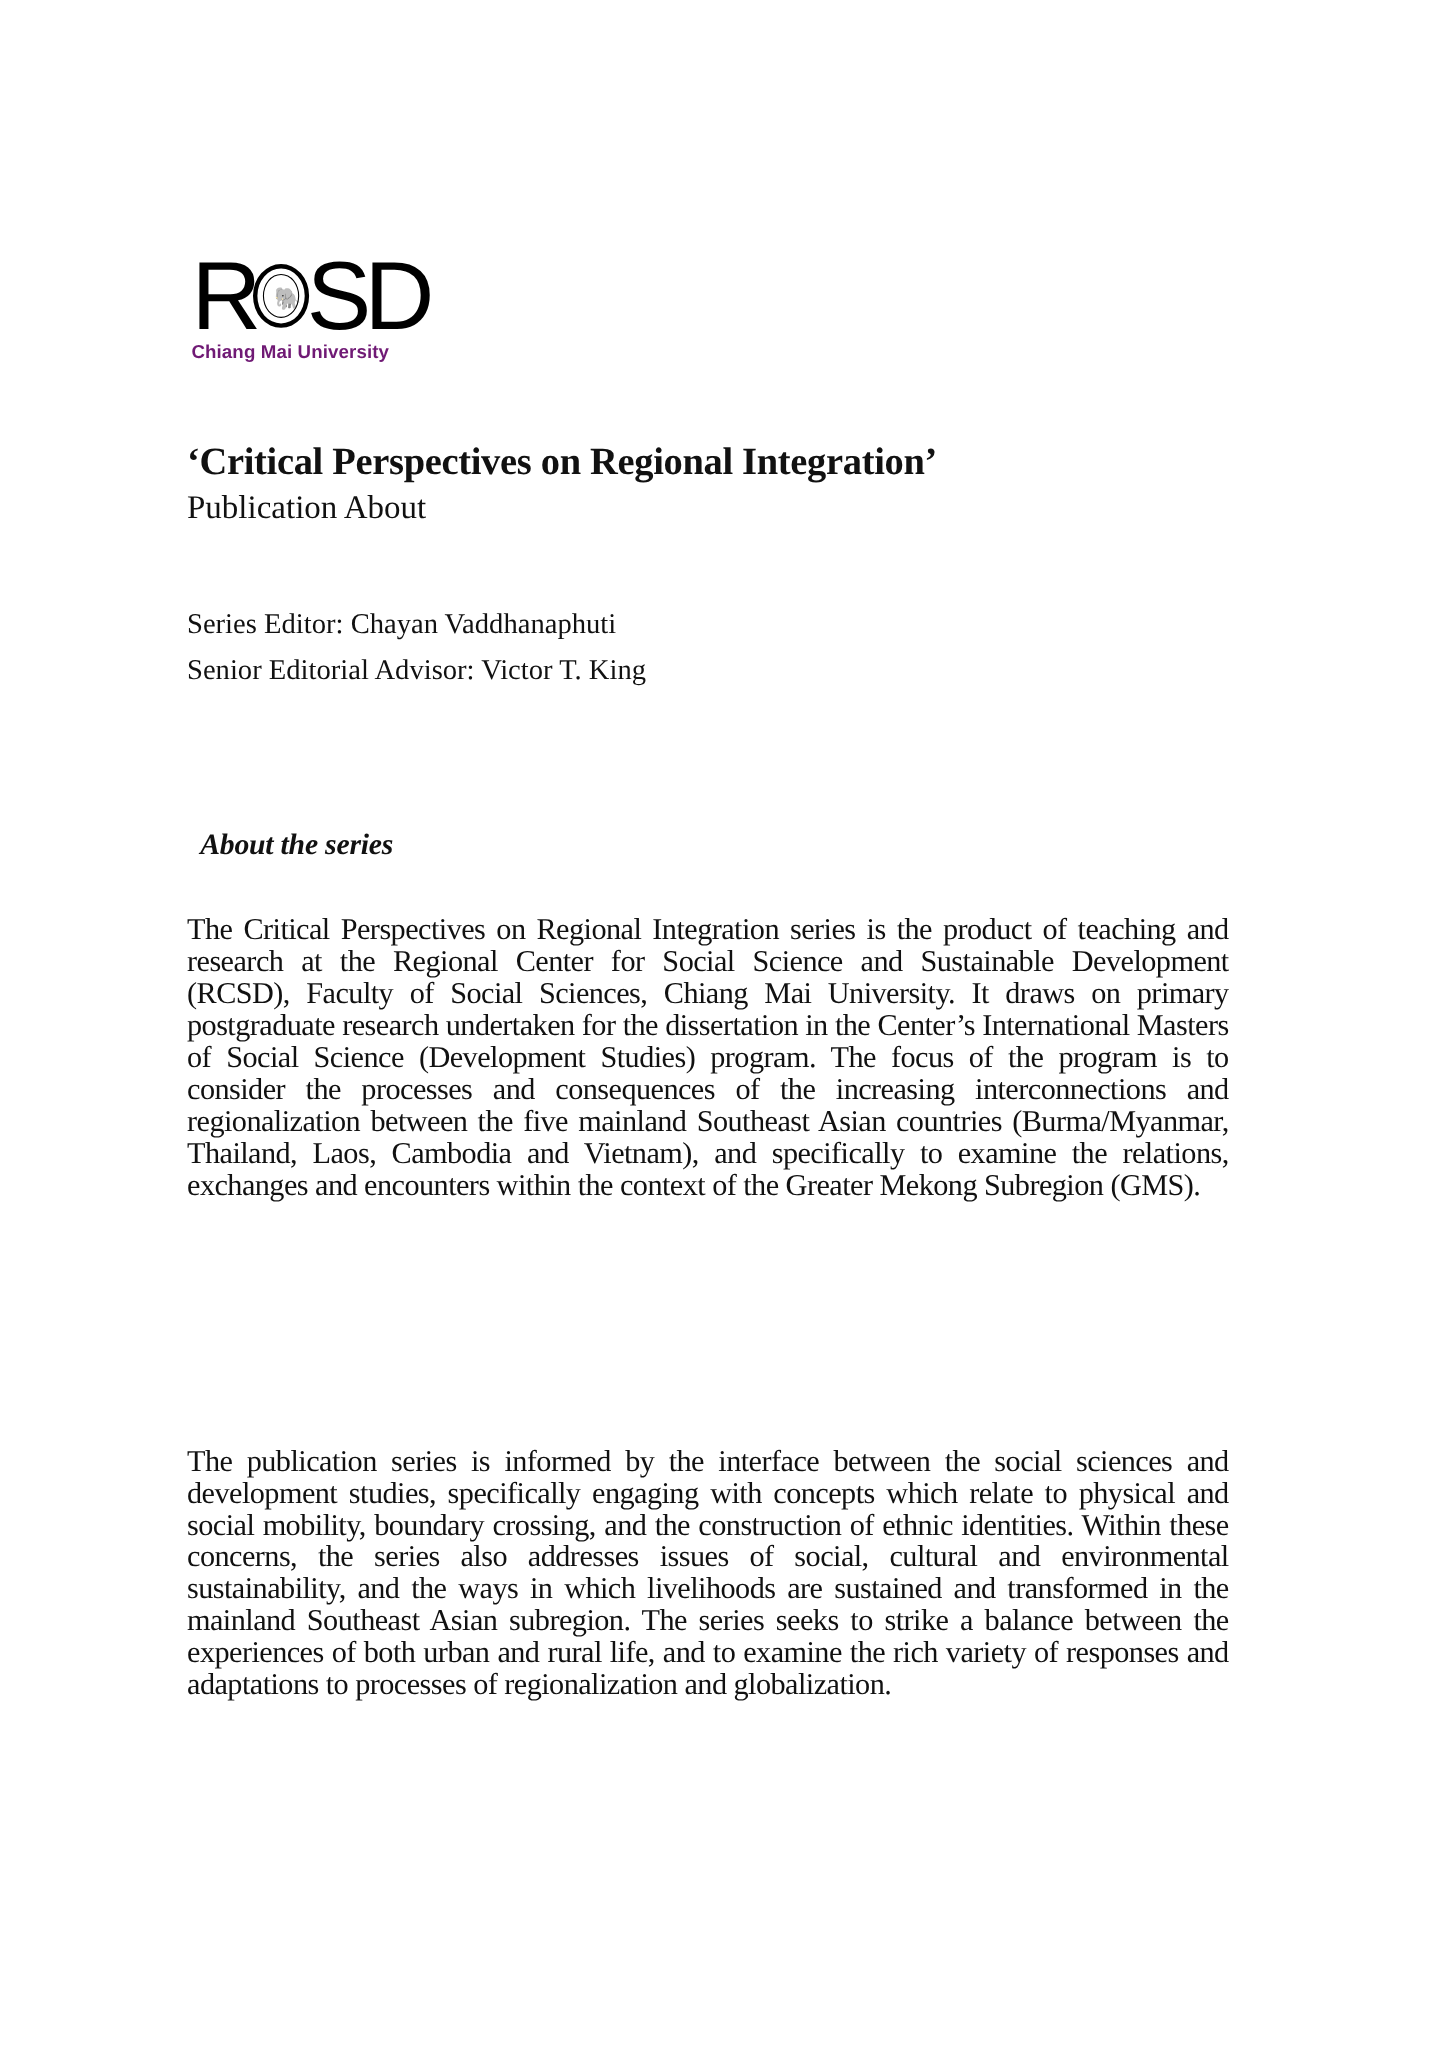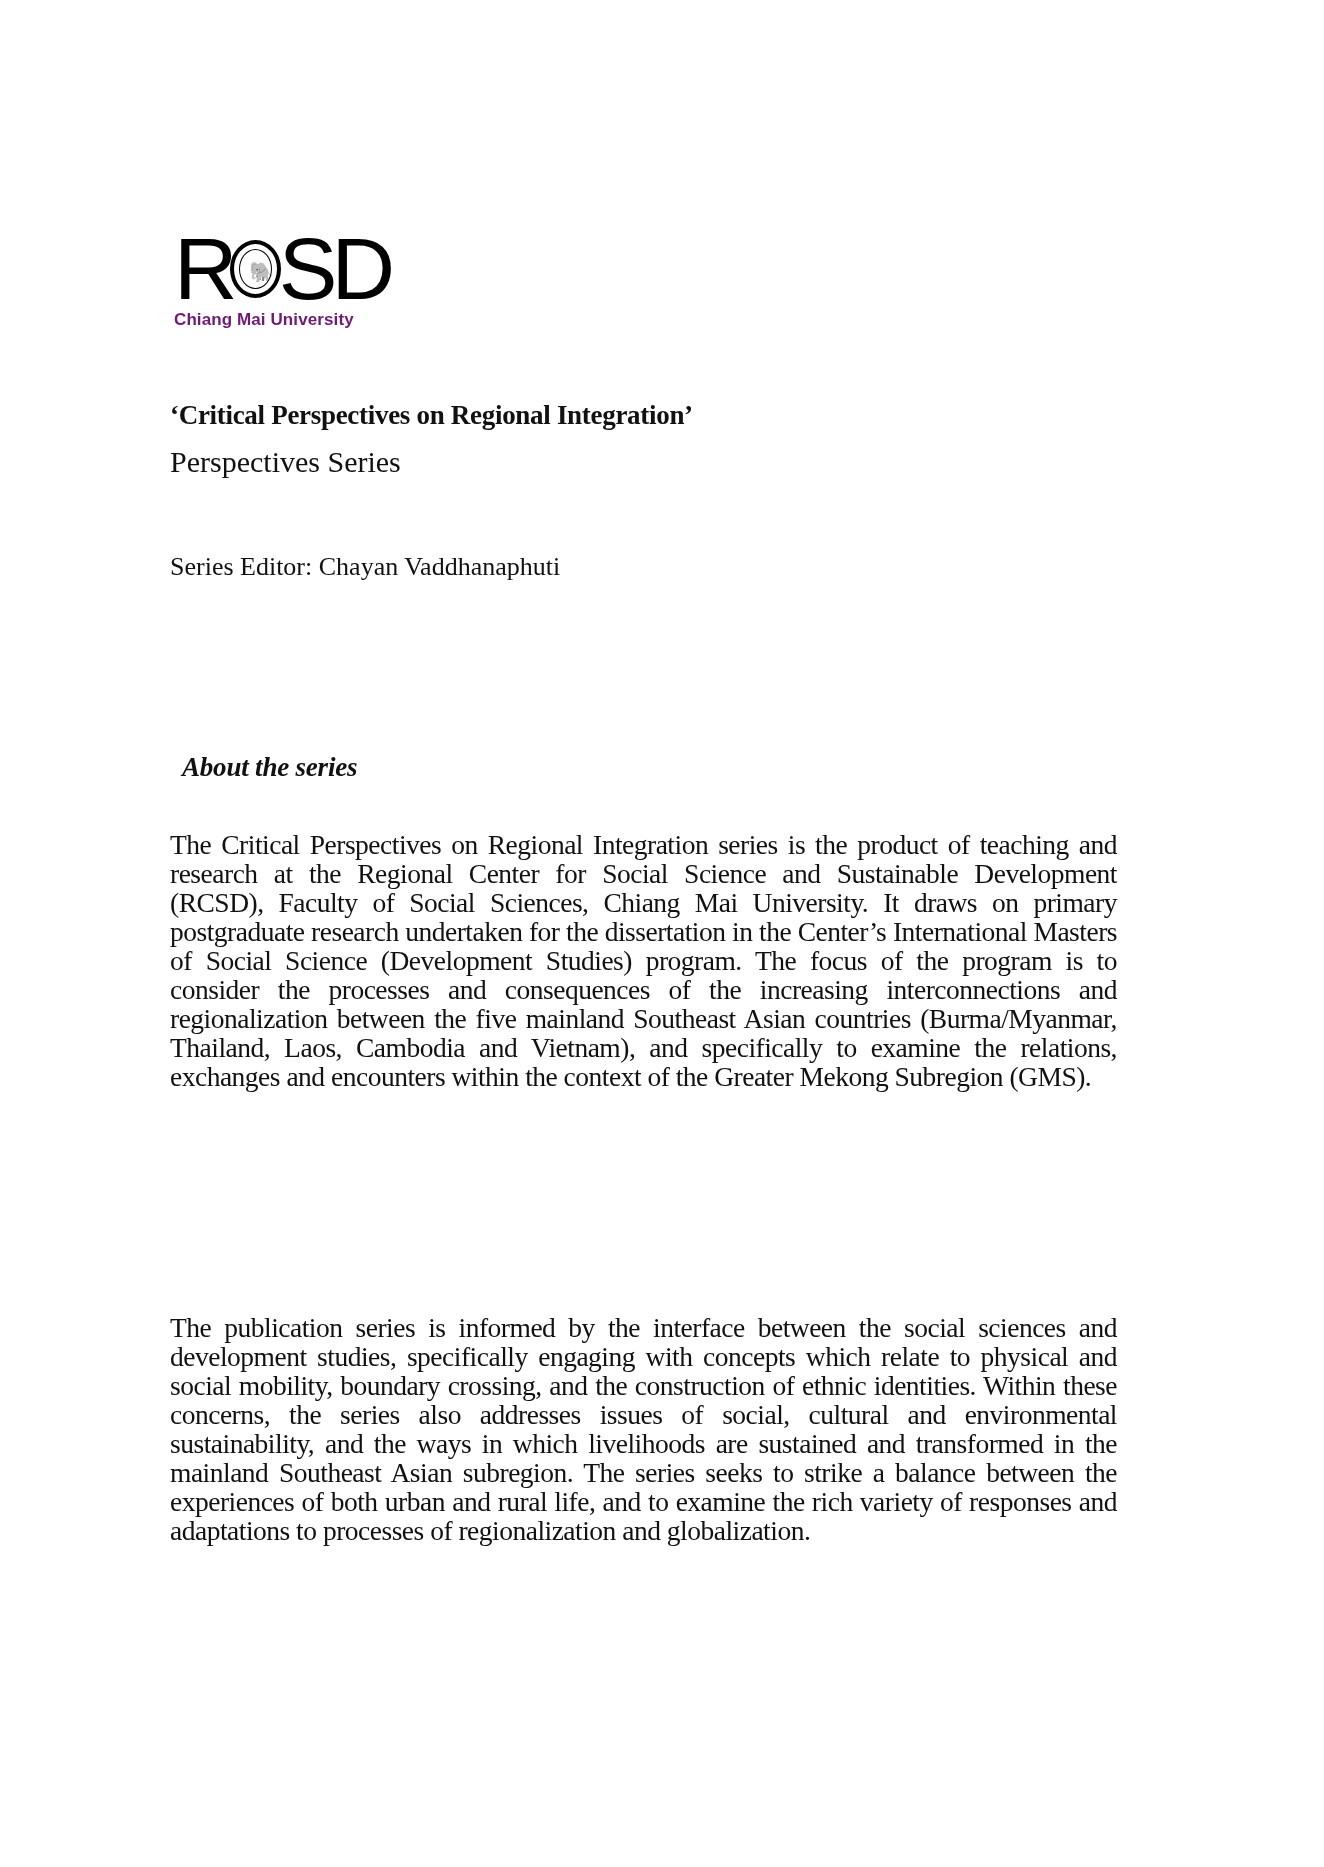--- a/index.html
+++ b/index.html
@@ -4,21 +4,21 @@
 <style>
   html, body { margin:0; padding:0; background:#ffffff; }
   body { width:1324px; height:1867px; position:relative; overflow:hidden; color:#111; font-family:"Liberation Serif", "DejaVu Serif", serif; }
   .logo { position:absolute; left:174px; top:232px; width:215px; }
   .logo-mark { display:flex; align-items:center; height:74px; font-family:"Liberation Sans", "DejaVu Sans", sans-serif; font-size:88px; letter-spacing:-6px; line-height:74px; font-weight:400; color:#000; }
   .logo-mark span { display:inline-block; }
   .seal { display:inline-block; width:58px; height:58px; border:4px solid #000; border-radius:50%; box-sizing:border-box; position:relative; margin:0 -2px; background:#fff; }
   .seal::after { content:""; position:absolute; left:5px; top:5px; right:5px; bottom:5px; border:1.5px solid #000; border-radius:50%; }
   .seal-inner { position:absolute; left:16px; top:18px; font-size:20px; line-height:20px; letter-spacing:0; }
   .logo-sub { font-family:"Liberation Sans", "DejaVu Sans", sans-serif; font-weight:700; font-size:17px; margin-top:4px; letter-spacing:0.1px; color:#701a75; }
-  .title { position:absolute; left:170px; top:400px; font-size:27px; font-weight:700; white-space:nowrap; letter-spacing:-0.3px; }
+  .title { position:absolute; left:170px; top:400px; font-size:35px; font-weight:700; white-space:nowrap; letter-spacing:-0.3px; }
   .subtitle { position:absolute; left:170px; top:445px; font-size:30px; white-space:nowrap; }
   .credits { position:absolute; left:170px; top:546px; font-size:26px; line-height:42px; }
   .credits div { white-space:nowrap; }
   .about-head { position:absolute; left:170px; top:752px; font-size:27px; font-style:italic; font-weight:700; letter-spacing:-0.2px;margin-left:12px; }
   .para { position:absolute; left:170px; width:947px; font-size:27.5px; line-height:29px; text-align:justify; letter-spacing:-0.5px; }
   .para.p1 { top:830px; }
   .para.p2 { top:1313px; }
 </style>
 </head>
 <body>
@@ -28,21 +28,22 @@
     <span>R</span>
     <span class="seal">
         <span class="seal-inner">🐘</span>
       </span>
     <span>SD</span>
   </div>
   <div class="logo-sub">Chiang Mai University</div>
 </div>
 
 <div class="title">‘Critical Perspectives on Regional Integration’</div>
-<div class="subtitle">Perspectives Series</div>
+<div class="subtitle">Publication About</div>
 
 <div class="credits">
   <div>Series Editor: Chayan Vaddhanaphuti</div>
+  <div>Senior Editorial Advisor: Victor T. King</div>
 </div>
 
 <div class="about-head">About the series</div>
 <div class="para p1">The Critical Perspectives on Regional Integration series is the product of teaching and research at the Regional Center for Social Science and Sustainable Development (RCSD), Faculty of Social Sciences, Chiang Mai University. It draws on primary postgraduate research undertaken for the dissertation in the Center’s International Masters of Social Science (Development Studies) program. The focus of the program is to consider the processes and consequences of the increasing interconnections and regionalization between the five mainland Southeast Asian countries (Burma/Myanmar, Thailand, Laos, Cambodia and Vietnam), and specifically to examine the relations, exchanges and encounters within the context of the Greater Mekong Subregion (GMS).</div>
 <div class="para p2">The publication series is informed by the interface between the social sciences and development studies, specifically engaging with concepts which relate to physical and social mobility, boundary crossing, and the construction of ethnic identities. Within these concerns, the series also addresses issues of social, cultural and environmental sustainability, and the ways in which livelihoods are sustained and transformed in the mainland Southeast Asian subregion. The series seeks to strike a balance between the experiences of both urban and rural life, and to examine the rich variety of responses and adaptations to processes of regionalization and globalization.</div>
 
 </body></html>

